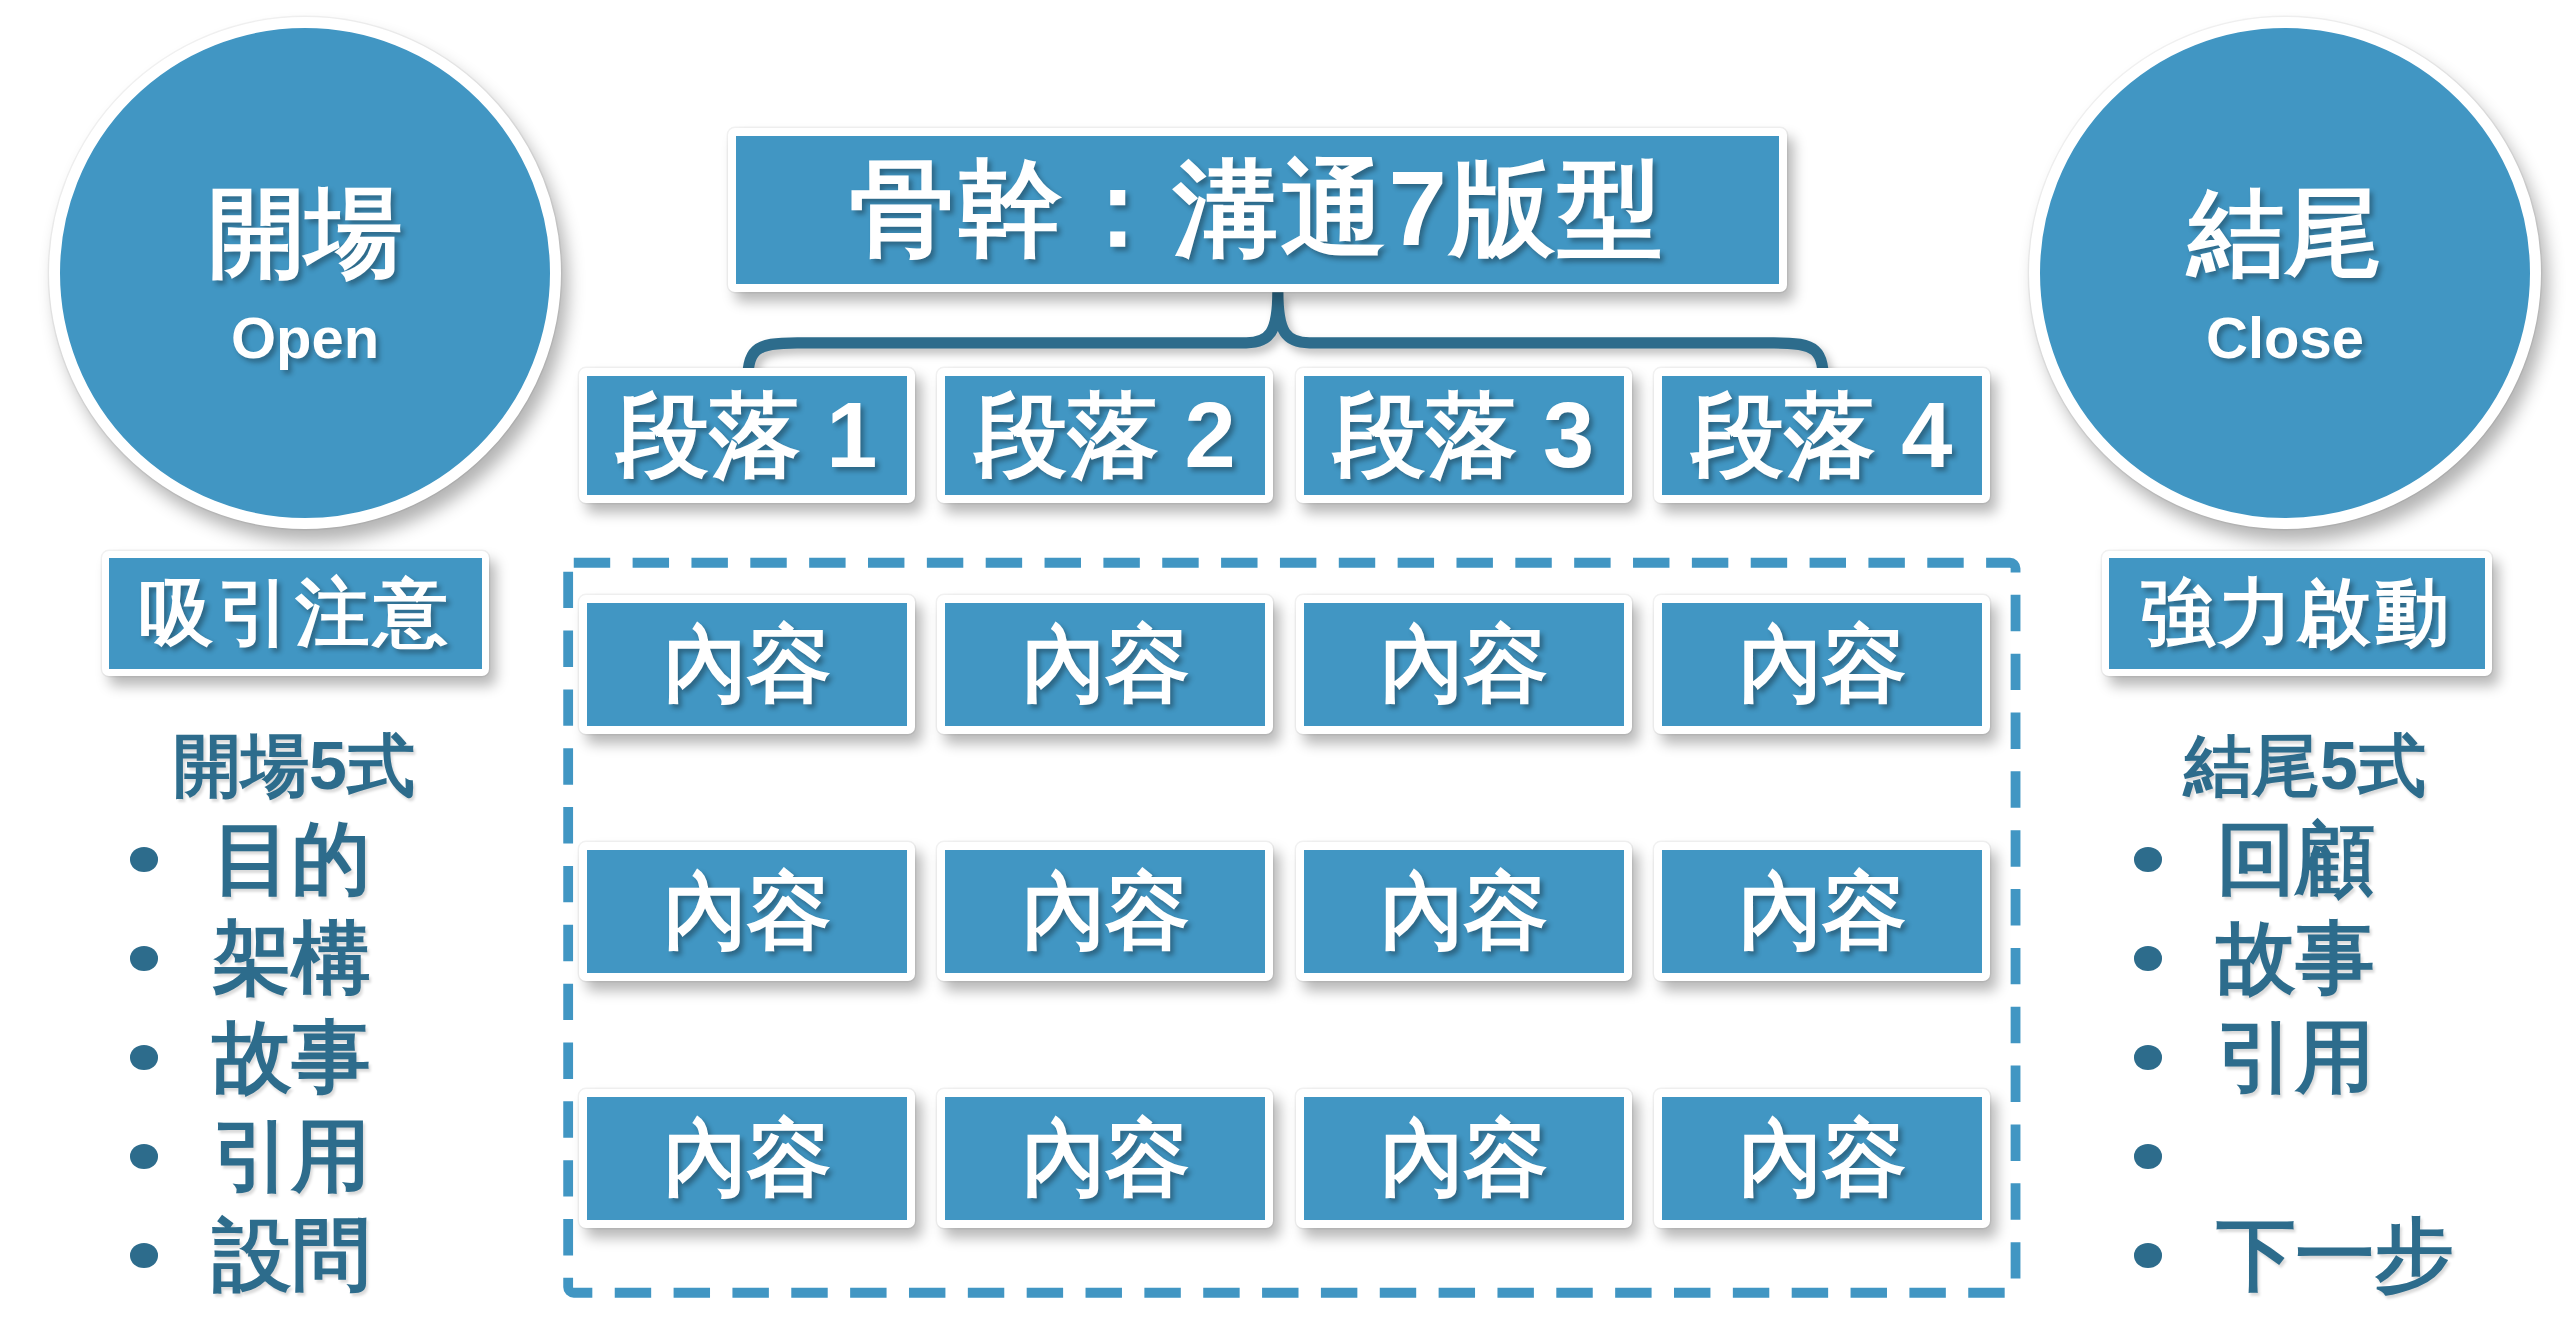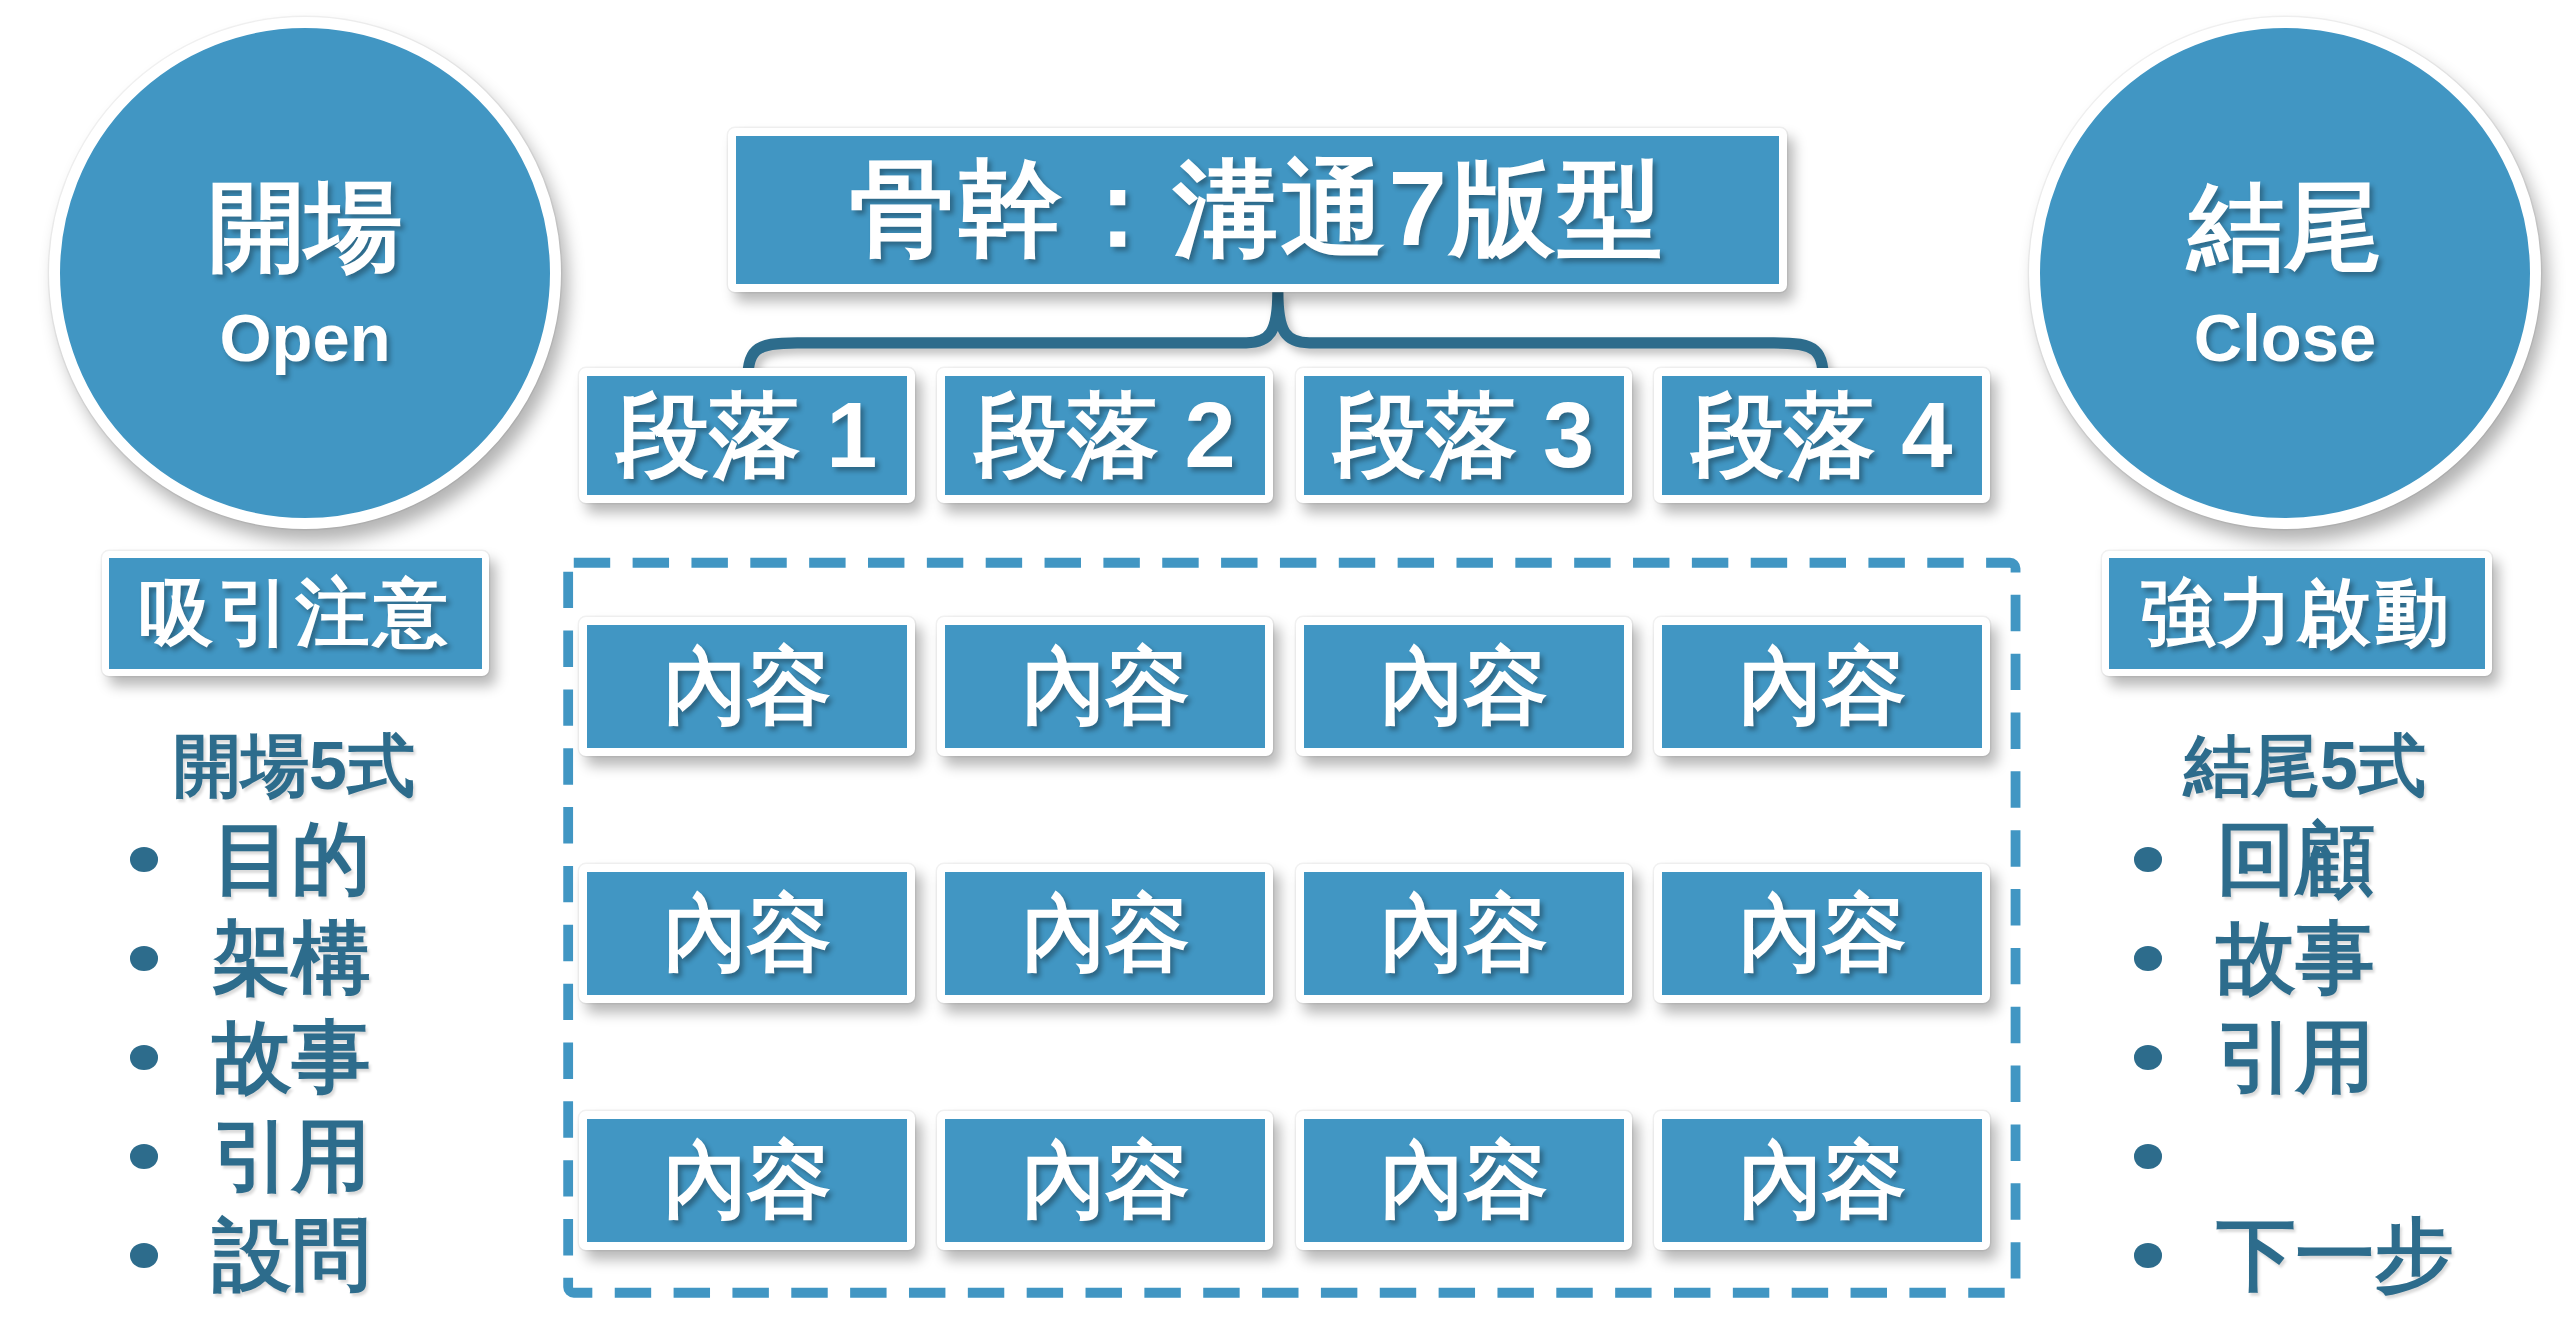--- a/index.html
+++ b/index.html
@@ -15,21 +15,21 @@
   .circle {
     position:absolute; width:490px; height:490px; border-radius:50%;
     background:var(--primary,#4196C3); border:11.2px solid #fff;
     box-shadow:0 0 0 1.4px rgba(0,0,0,.05), 7px 12.6px 17px rgba(0,0,0,.30);
     display:flex; flex-direction:column; align-items:center; justify-content:center;
     color:#fff; text-align:center;
   }
   .circle-left  { left:49px;  top:17px; }
   .circle-right { left:2029px; top:17px; }
   .circle-title    { font-size:97px; line-height:1.35; text-shadow:3.5px 4.2px 4.9px rgba(0,0,0,.30); }
-  .circle-subtitle { font-size:67px; line-height:1.35; text-shadow:3.5px 4.2px 4.9px rgba(0,0,0,.30); }
+  .circle-subtitle { font-size:58px; line-height:1.35; text-shadow:3.5px 4.2px 4.9px rgba(0,0,0,.30); }
 
   
   .frame {
     position:absolute; background:var(--primary,#4196C3);
     border:8.4px solid #fff; border-radius:7px;
     box-shadow:0 0 0 1.4px rgba(0,0,0,.05), 7px 9.8px 12.6px rgba(0,0,0,.28);
     display:flex; align-items:center; justify-content:center;
     color:#fff; text-shadow:3.5px 4.2px 4.9px rgba(0,0,0,.32);
     box-sizing:border-box;
   }
@@ -45,21 +45,21 @@
     position:absolute; left:579px; top:368px;
     display:grid; grid-template-columns:repeat(4,336px); column-gap:22.4px;
   }
   .section-cell { position:relative; height:135px; font-size:92px;
     background:var(--primary,#4196C3); border:8.4px solid #fff; border-radius:7px;
     box-shadow:0 0 0 1.4px rgba(0,0,0,.05), 7px 9.8px 12.6px rgba(0,0,0,.28);
     display:flex; align-items:center; justify-content:center;
     color:#fff; text-shadow:3.5px 4.2px 4.9px rgba(0,0,0,.32); box-sizing:border-box; }
 
   .content-grid {
-    position:absolute; left:579px; top:617px;
+    position:absolute; left:579px; top:595px;
     display:grid; grid-template-columns:repeat(4,336px);
     grid-template-rows:repeat(3,139px); column-gap:22.4px; row-gap:108px;
   }
   .content-cell { position:relative; font-size:84px;
     background:var(--primary,#4196C3); border:8.4px solid #fff; border-radius:7px;
     box-shadow:0 0 0 1.4px rgba(0,0,0,.05), 7px 9.8px 12.6px rgba(0,0,0,.28);
     display:flex; align-items:center; justify-content:center;
     color:#fff; text-shadow:3.5px 4.2px 4.9px rgba(0,0,0,.32); box-sizing:border-box; }
 
   

